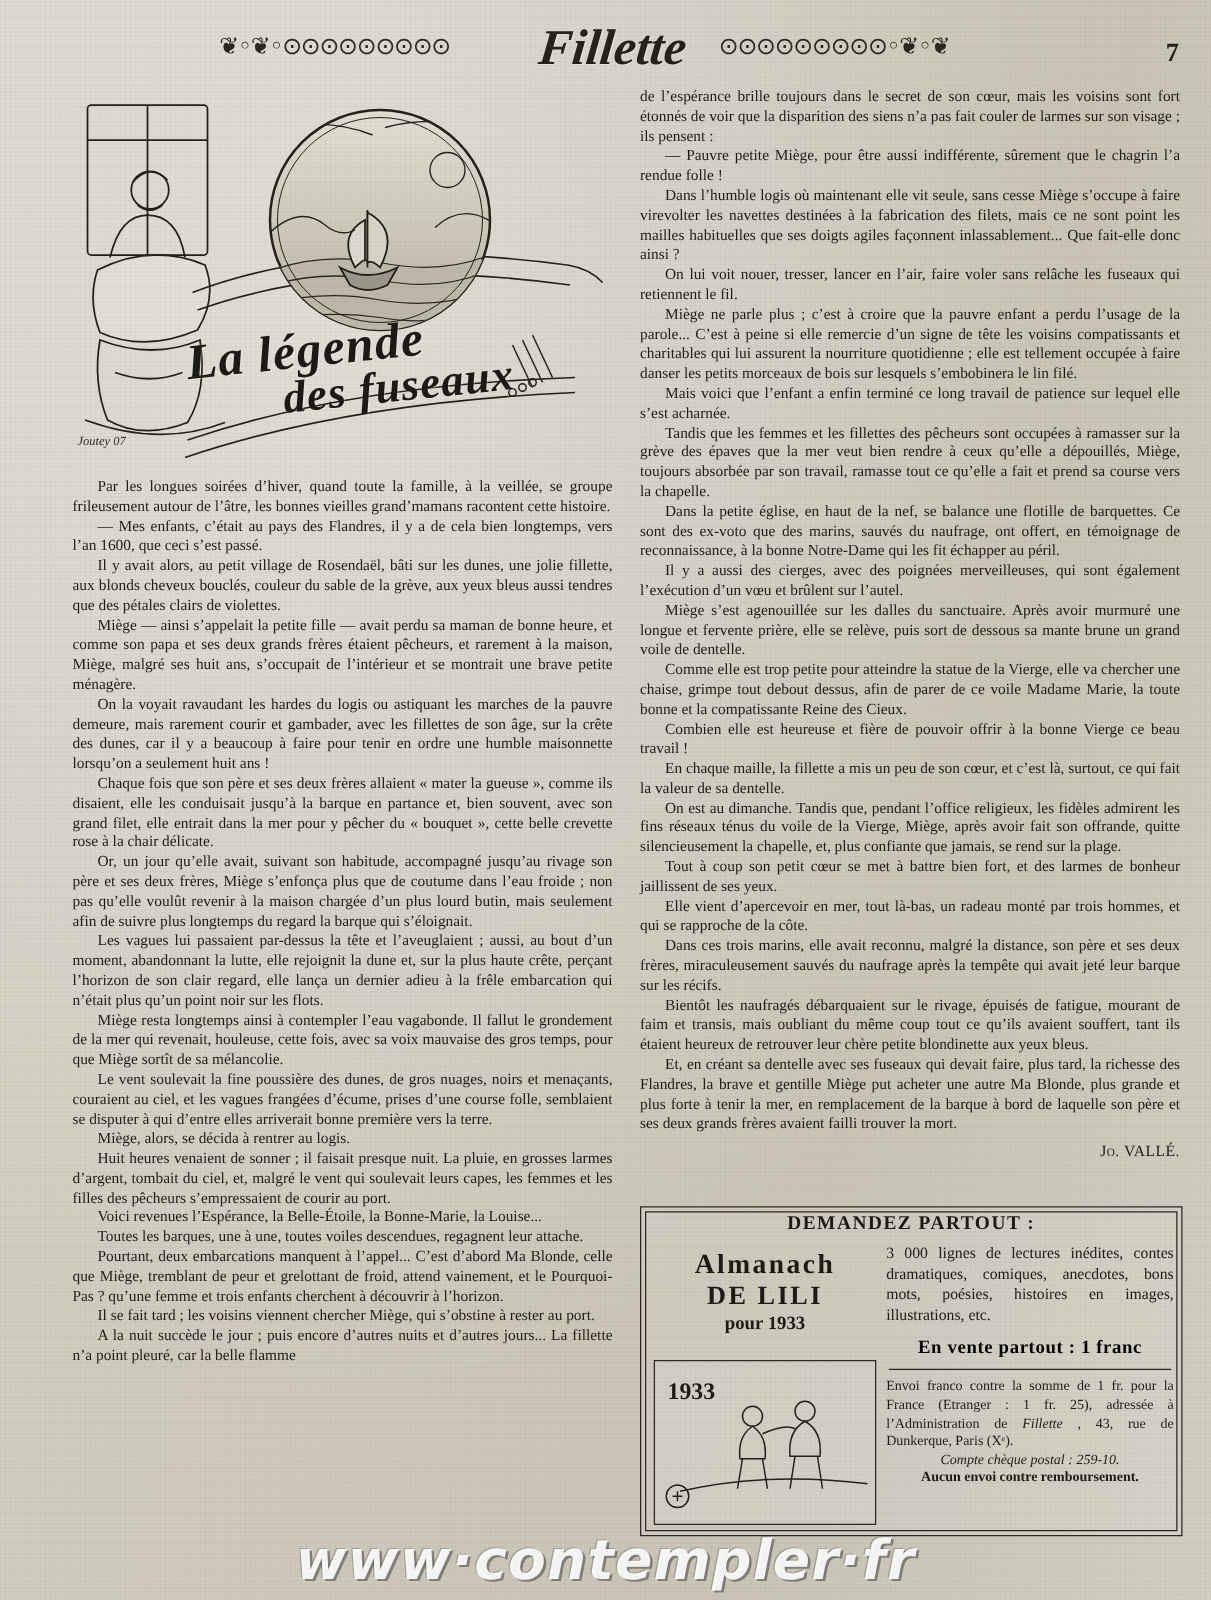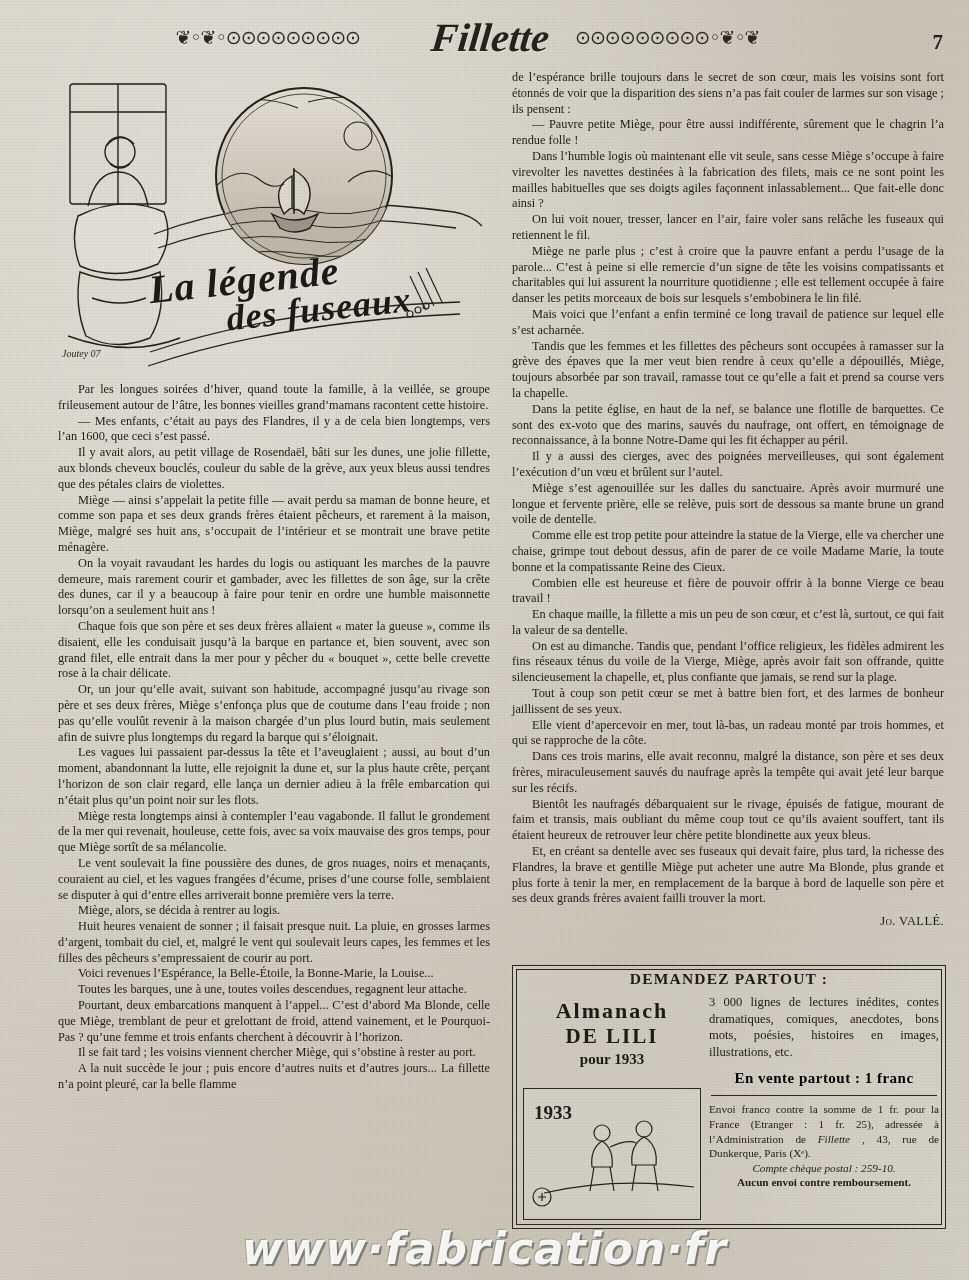--- a/index.html
+++ b/index.html
@@ -324,14 +324,14 @@
         <span>Envoi franco contre la somme de 1 fr. pour la France (Etranger : 1 fr. 25), adressée à l’Administration de</span>
         <span class="it">Fillette</span>
         <span>, 43, rue de Dunkerque, Paris (Xᵉ).</span>
         <span class="ctr">Compte chèque postal : 259-10.</span>
         <span class="ctr2">Aucun envoi contre remboursement.</span>
       </div>
     </div>
   </div>
 
   <div class="grain"></div>
-  <div class="wm">www·fabrication·fr</div>
+  <div class="wm">www·contempler·fr</div>
 </div>
 
 </body></html>

